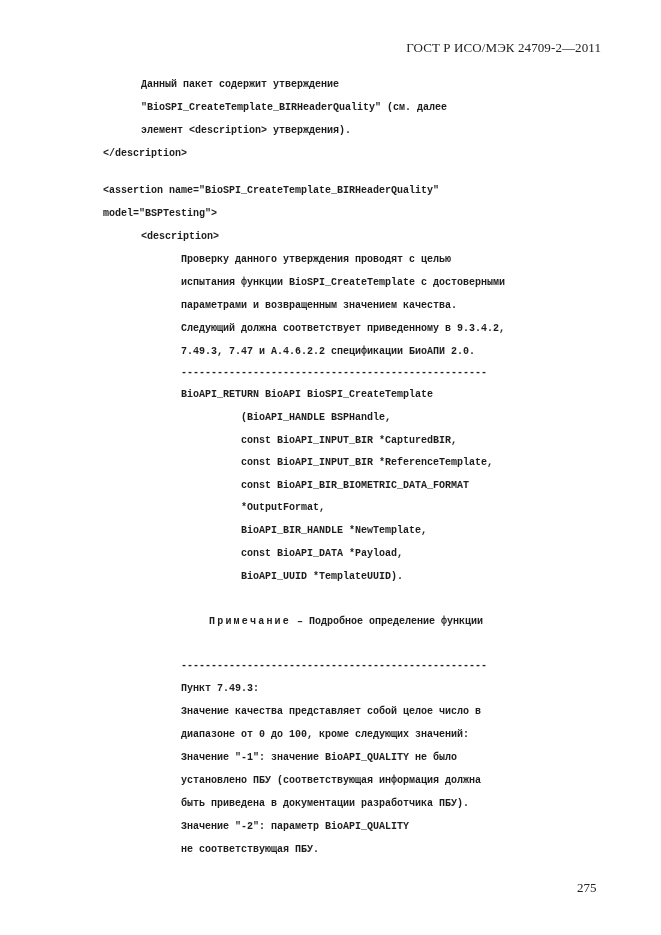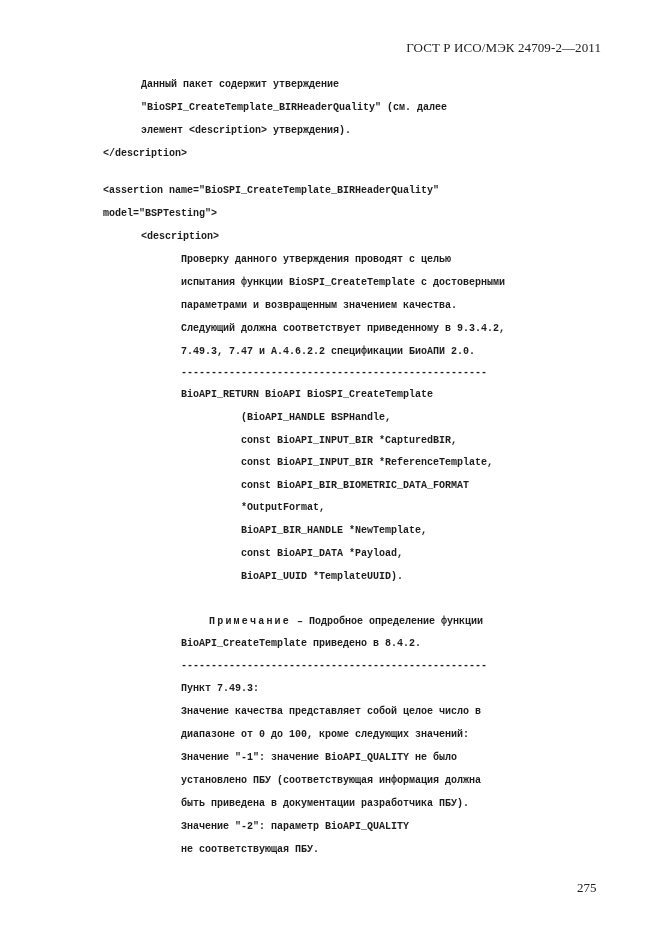--- a/index.html
+++ b/index.html
@@ -80,21 +80,20 @@
   <div class="line ind3" style="top:410px">(BioAPI_HANDLE BSPHandle,</div>
   <div class="line ind3" style="top:433px">const BioAPI_INPUT_BIR *CapturedBIR,</div>
   <div class="line ind3" style="top:455px">const BioAPI_INPUT_BIR *ReferenceTemplate,</div>
   <div class="line ind3" style="top:478px">const BioAPI_BIR_BIOMETRIC_DATA_FORMAT</div>
   <div class="line ind3" style="top:500px">*OutputFormat,</div>
   <div class="line ind3" style="top:523px">BioAPI_BIR_HANDLE *NewTemplate,</div>
   <div class="line ind3" style="top:546px">const BioAPI_DATA *Payload,</div>
   <div class="line ind3" style="top:569px">BioAPI_UUID *TemplateUUID).</div>
 
   <div class="line ind2" style="top:614px"><span class="spaced">Примечание</span><span> – Подробное определение функции</span></div>
-  <div class="line ind2" style="top:636px">BioAPI_CreateTemplate приведено в 8.4.2.</div>
   <div class="line ind2" style="top:658px">---------------------------------------------------</div>
   <div class="line ind2" style="top:681px">Пункт 7.49.3:</div>
   <div class="line ind2" style="top:704px">Значение качества представляет собой целое число в</div>
   <div class="line ind2" style="top:727px">диапазоне от 0 до 100, кроме следующих значений:</div>
   <div class="line ind2" style="top:750px">Значение "-1": значение BioAPI_QUALITY не было</div>
   <div class="line ind2" style="top:773px">установлено ПБУ (соответствующая информация должна</div>
   <div class="line ind2" style="top:796px">быть приведена в документации разработчика ПБУ).</div>
   <div class="line ind2" style="top:819px">Значение "-2": параметр BioAPI_QUALITY</div>
   <div class="line ind2" style="top:842px">не соответствующая ПБУ.</div>
 </div>

